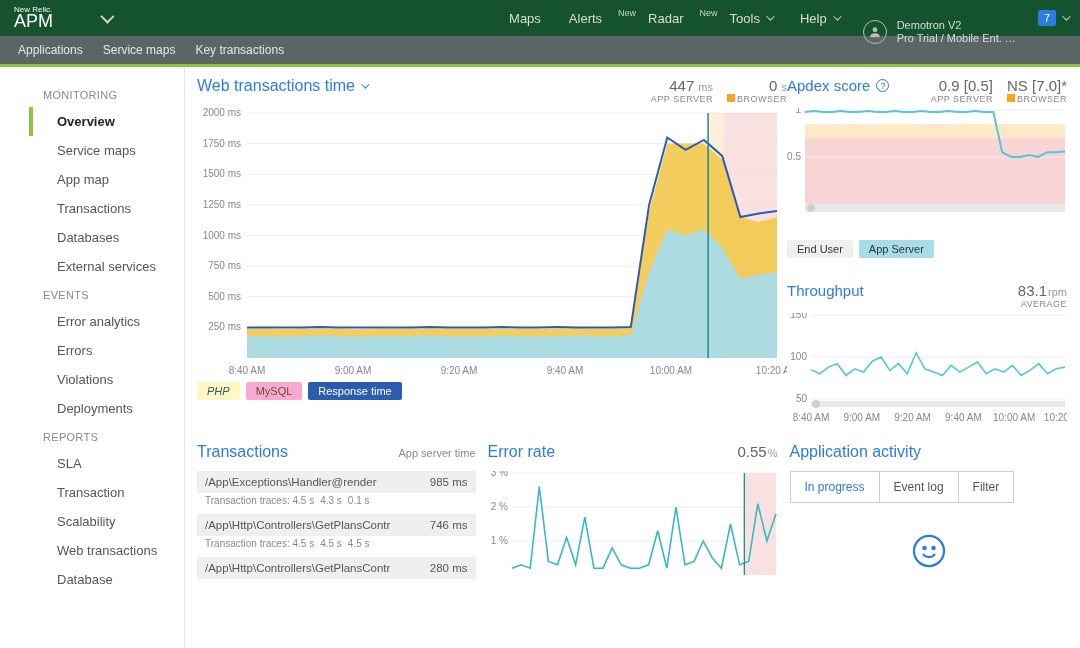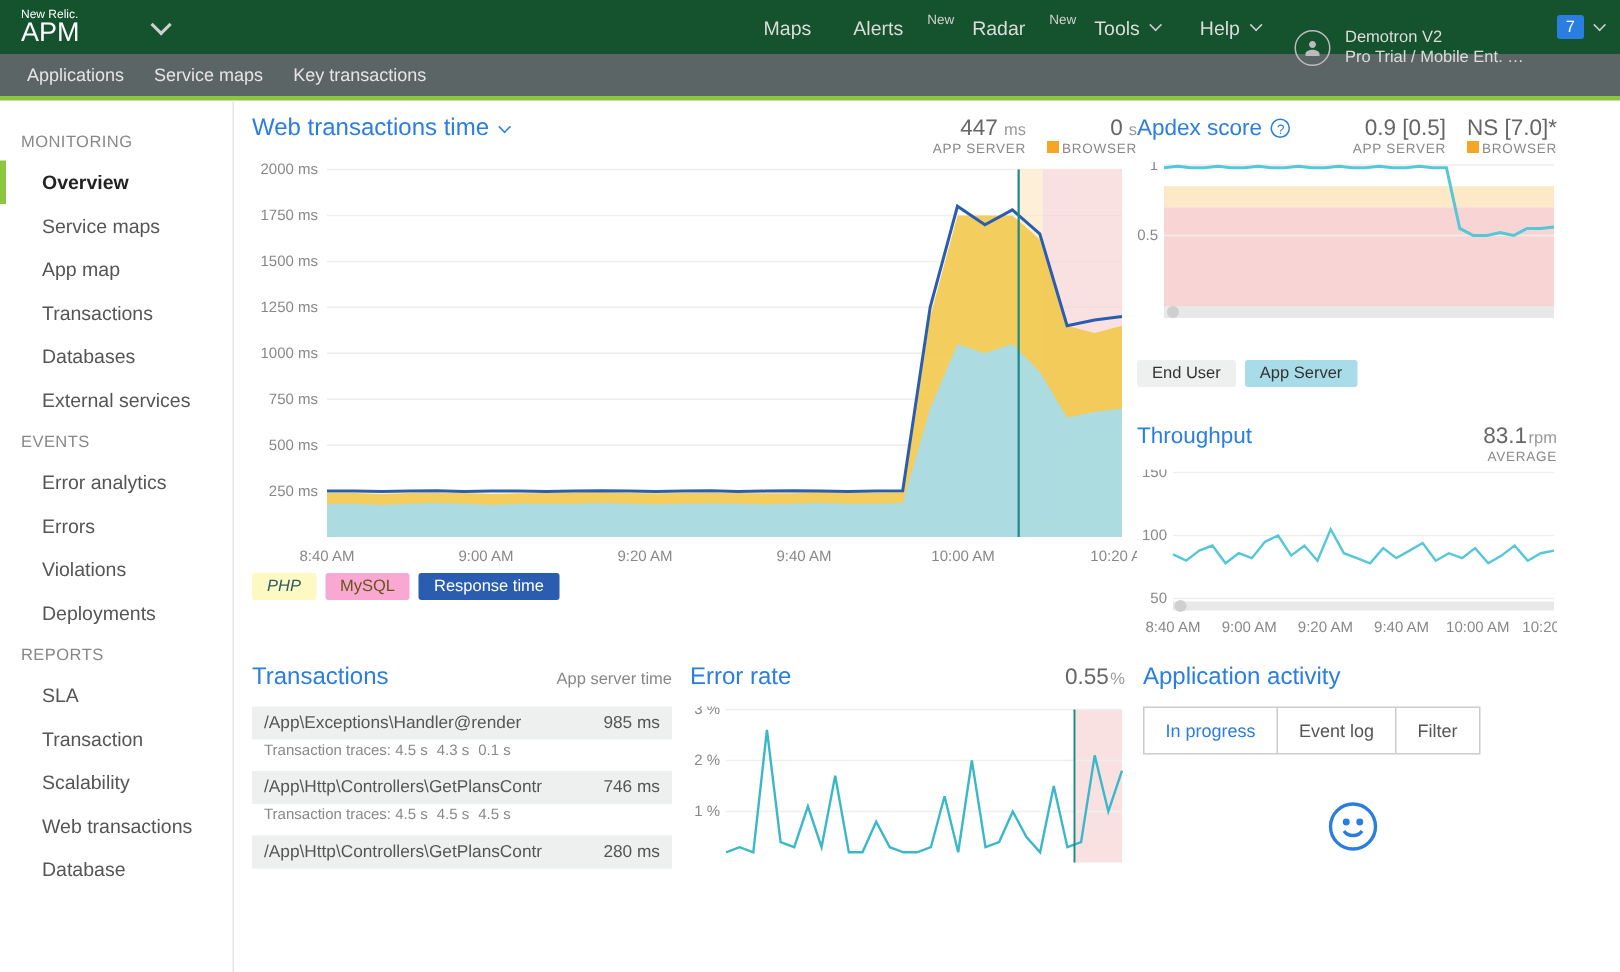--- a/index.html
+++ b/index.html
@@ -24,21 +24,21 @@
 .badge-box .chevron { width: 6px; height: 6px; border-width: 1.5px; }
 
 
 .subnav { background: #5c6565; height: 28px; display: flex; align-items: center; padding: 0 8px; color: #e5e5e5; font-size: 12px; }
 .subnav-item { padding: 0 10px; height: 28px; display: flex; align-items: center; cursor: pointer; }
 
 .green-line { height: 3px; background: #8cc63f; }
 
 
 .layout { display: flex; height: calc(648px - 36px - 28px - 3px); }
-.sidebar { width: 156px; border-right: 1px solid #e5e5e5; padding-top: 14px; overflow: hidden; }
+.sidebar { width: 156px; border-right: 1px solid #e5e5e5; padding-top: 14px; overflow: hidden; margin-left: 29px; }
 .side-heading { font-size: 11px; color: #888; padding: 8px 14px 6px; letter-spacing: 0.3px; }
 .side-item { font-size: 13px; padding: 7px 14px 7px 28px; color: #555; cursor: pointer; }
 .side-item.active { font-weight: 600; color: #222; border-left: 4px solid #8cc63f; padding-left: 24px; }
 .content { flex: 1; padding: 10px 12px; overflow: hidden; }
 
 
 .row1 { display: flex; gap: 0; }
 .panel-title { font-size: 16px; color: #2a7de1; font-weight: 400; display: flex; align-items: center; gap: 6px; }
 .panel-title .mini-chev { width: 6px; height: 6px; border-right: 1.5px solid #2a7de1; border-bottom: 1.5px solid #2a7de1; transform: rotate(45deg) translateY(-2px); }
 .panel-head { display: flex; align-items: baseline; justify-content: space-between; margin-bottom: 4px; }

